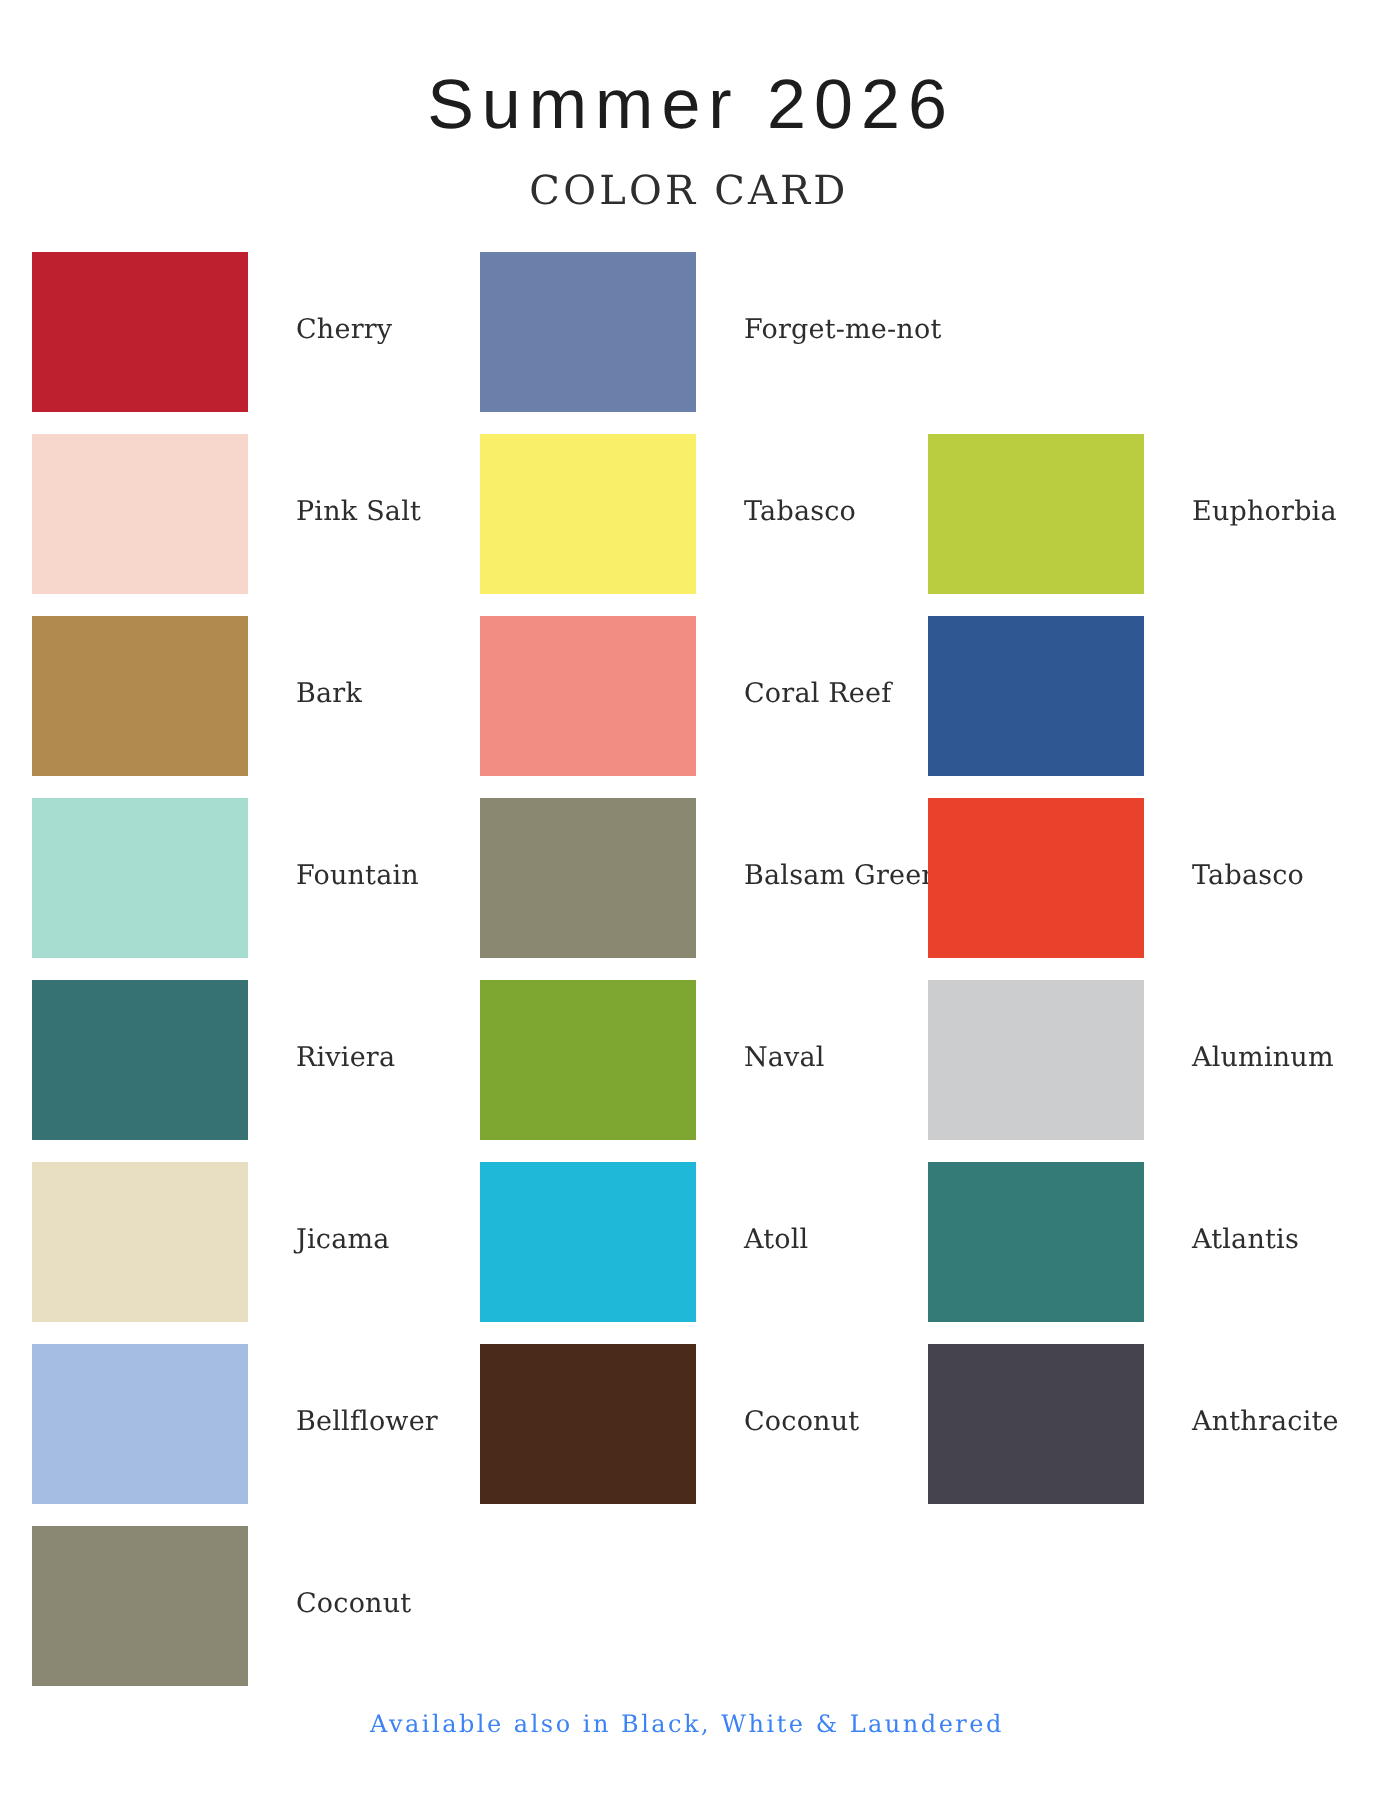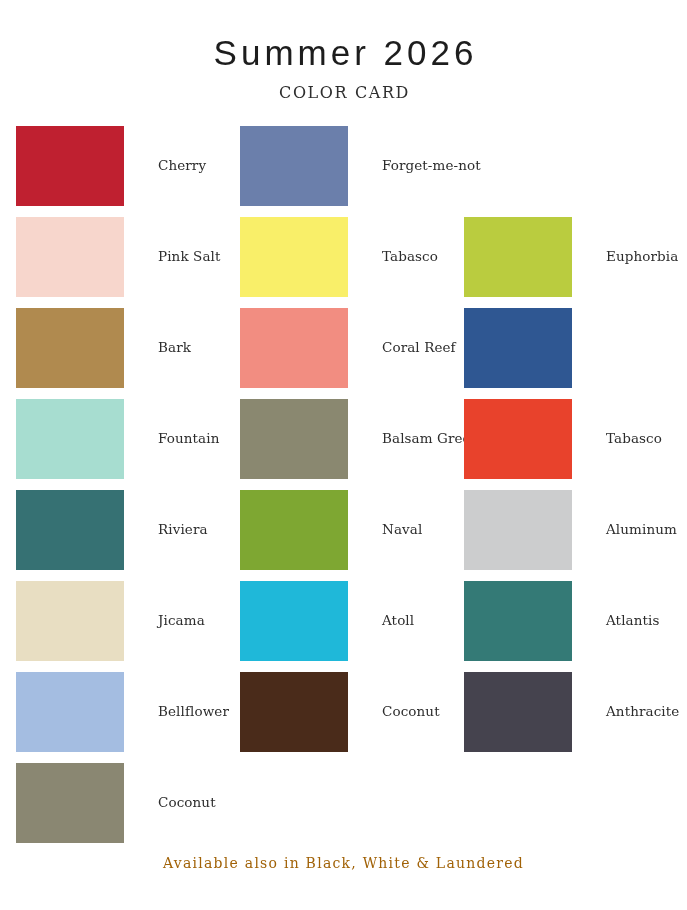--- a/index.html
+++ b/index.html
@@ -32,21 +32,21 @@
     font-size: 35px;
     font-weight: 400;
     letter-spacing: 4.0px;
     color: #1d1d1d;
     line-height: 1.1;
     margin: 0;
     padding-left: 4px;
   }
   .subtitle {
     font-family: "DejaVu Serif", "Liberation Serif", serif;
-    font-size: 16px;
+    font-size: 20px;
     font-weight: 400;
     letter-spacing: 1.6px;
     color: #2e2e2e;
     margin: 10px 0 0 0;
     padding-left: 2px;
   }
 
   
   .grid {
     position: absolute;
@@ -70,39 +70,39 @@
     height: 80px;
     flex: 0 0 108px;
     display: block;
   }
   .swatch-label {
     font-family: "DejaVu Serif", "Liberation Serif", serif;
     font-size: 13.5px;
     font-weight: 400;
     color: #2d2d2d;
     line-height: 1;
-    padding-left: 34px;
+    padding-left: 24px;
     padding-top: 33px;
     white-space: nowrap;
     letter-spacing: 0.1px;
   }
 
   
   .footer {
     position: absolute;
     left: 0;
     right: 0;
     top: 855px;
     text-align: center;
   }
   .footer-text {
     font-family: "DejaVu Serif", "Liberation Serif", serif;
-    font-size: 14px;
+    font-size: 12px;
     letter-spacing: 1.25px;
-    color: #a16207;
+    color: #3b82f6;
     margin: 0;
   }
 </style>
 </head>
 <body>
 
 <div class="card">
 
   <div class="header">
     <h1 class="title">Summer 2026</h1>

